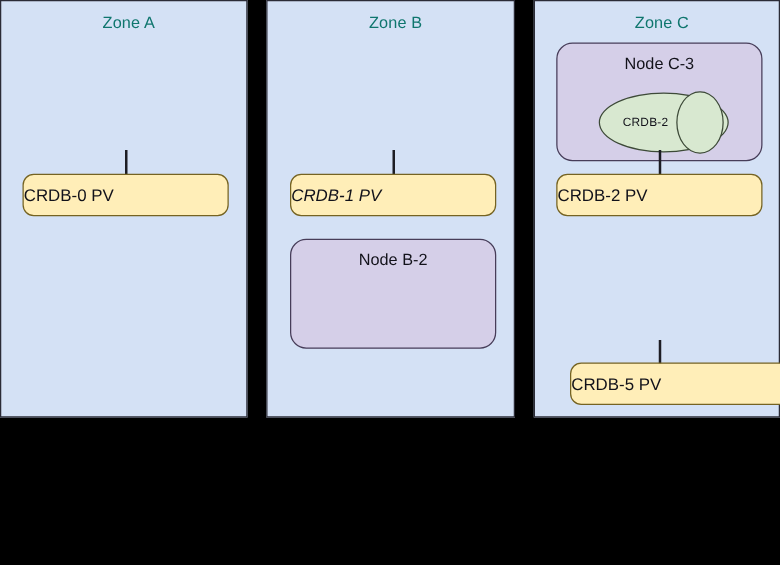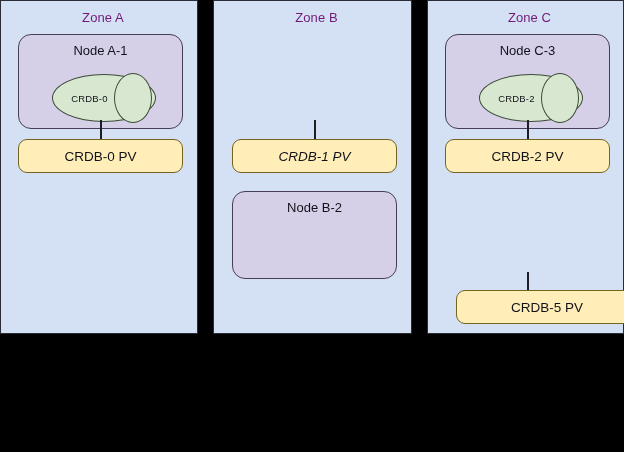--- a/index.html
+++ b/index.html
@@ -3,30 +3,30 @@
 <meta charset="utf-8">
 <style>
   html,body{margin:0;padding:0;background:#000;}
   body{width:624px;height:452px;overflow:hidden;
        font-family:"Liberation Sans","DejaVu Sans",sans-serif;
        -webkit-font-smoothing:antialiased;}
   #canvas{position:relative;width:624px;height:452px;background:#000;}
 
   .zone{position:absolute;background:#d4e1f5;border:1.6px solid #2b2b36;box-sizing:border-box;}
   .zone-title{position:absolute;left:0;right:4px;top:9px;text-align:center;
-              font-size:13px;color:#701a75;letter-spacing:.1px;padding-left:12px;}
+              font-size:13px;color:#0f766e;letter-spacing:.1px;padding-left:12px;}
 
   .node{position:absolute;background:#d5cfe8;border:1.3px solid #473d59;
         border-radius:13px;box-sizing:border-box;}
   .node-title{position:absolute;left:0;right:0;top:8px;text-align:center;
               font-size:13px;color:#12121a;}
 
   .pv{position:absolute;background:#ffeeb8;border:1.3px solid #756322;
       border-radius:9px;box-sizing:border-box;display:flex;align-items:center;
-      justify-content:center;}
+      justify-content:flex-start;}
   .pv-label{font-size:13.5px;color:#12121a;}
 
   
   .db{position:absolute;}
   .db-body{position:absolute;left:0;top:0;right:0;bottom:0;
            background:#d8e8d0;border:1.2px solid #3d4a38;
            border-radius:50% / 50%;box-sizing:border-box;}
   .db-cap{position:absolute;top:-1.2px;bottom:-1.2px;width:38px;right:4px;
           background:#d8e8d0;border:1.2px solid #3d4a38;
           border-radius:50%;box-sizing:border-box;}
@@ -37,29 +37,20 @@
   .connector{position:absolute;width:1.6px;background:#1d1d24;}
 </style>
 </head>
 <body>
 
 <div id="canvas">
 
   <div class="zone" style="left:0px;top:0px;width:198px;height:334px;">
     <div class="zone-title">Zone A</div>
 
-    <div class="node" style="left:17px;top:33px;width:165px;height:95px;">
-      <div class="node-title">Node A-1</div>
-
-      <div class="db" style="left:33px;top:39px;width:104px;height:48px;">
-        <div class="db-body"></div>
-        <div class="db-cap"></div>
-        <div class="db-label">CRDB-0</div>
-      </div>
-    </div>
 
     <div class="connector" style="left:99px;top:119px;height:21px;"></div>
 
     <div class="pv" style="left:17px;top:138px;width:165px;height:34px;">
       <span class="pv-label">CRDB-0 PV</span>
     </div>
   </div>
 
   <div class="zone" style="left:213px;top:0px;width:199px;height:334px;">
     <div class="zone-title">Zone B</div>

